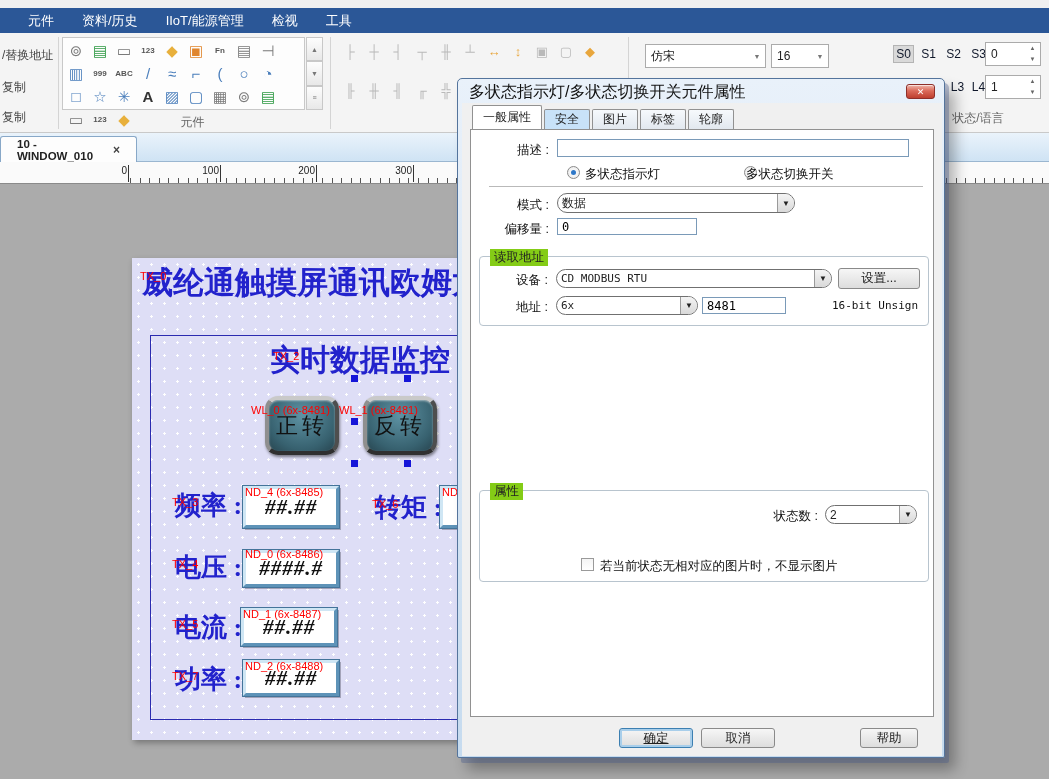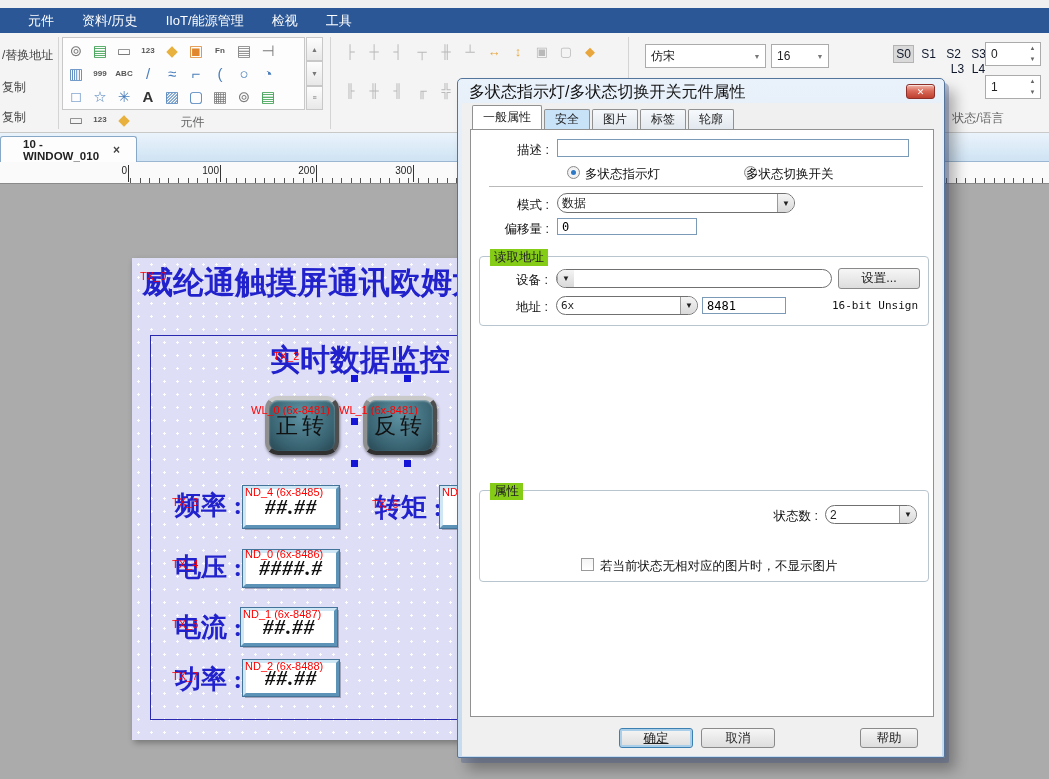--- a/index.html
+++ b/index.html
@@ -31,21 +31,21 @@
   .combo-box .arr { width:16px; color:#777; font-size:7px; text-align:center; }
   .sbtn { width:21px; height:18px; display:flex; align-items:center; justify-content:center; color:#0f172a; font-size:12px; cursor:pointer; }
   .sbtn.sel { background:#D9D9D9; border:1px solid #B4B4B4; }
   .spinbox { width:56px; height:24px; background:#fff; border:1px solid #ABABAB; display:flex; }
   .spinbox .val { flex:1; padding:4px 0 0 5px; font-size:12px; }
   .spinbox .ud { width:15px; display:flex; flex-direction:column; }
   .spinbox .ud span { flex:1; font-size:6px; color:#666; text-align:center; line-height:11px; }
 
   
   .tabrow { left:0; top:133px; width:1049px; height:29px; background:linear-gradient(#EAF3FB,#CFE3F4); border-bottom:1px solid #9AB6D0; }
-  .wintab { left:0; top:3px; width:137px; height:26px; background:#FDFDFD; border:1px solid #88A8C8; border-bottom:none; border-radius:3px 3px 0 0; display:flex; align-items:center; padding:0 22px; font-weight:bold; font-size:11.5px; color:#222; }
+  .wintab { left:0; top:3px; width:137px; height:26px; background:#FDFDFD; border:1px solid #88A8C8; border-bottom:none; border-radius:3px 3px 0 0; display:flex; align-items:center; padding:0 16px; font-weight:bold; font-size:11.5px; color:#222; }
   .wintab .close { margin-left:14px; color:#444; font-weight:bold; cursor:pointer; font-size:12px; }
   .ruler { left:0; top:162px; width:1049px; height:22px; background:#FAFAFA; border-bottom:1px solid #8A8A8A; }
   .ruler-ticks { left:130px; right:0; bottom:1px; height:5px; background:repeating-linear-gradient(90deg,#555 0 1px,transparent 1px 9.6px); position:absolute; }
   .rmark { top:3px; width:38px; text-align:right; font-size:10px; color:#222; border-right:1px solid #333; height:17px; padding-right:1px; position:absolute; }
   .m0{left:91px} .m1{left:183px} .m2{left:279px} .m3{left:376px}
   .workspace { left:0; top:184px; width:1049px; height:595px; background:#ABABAB; }
 
   
   .canvas { left:132px; top:258px; width:760px; height:482px; background:#DEDEF6; background-image:radial-gradient(#FFFFFF 1px, transparent 1.2px); background-size:13px 13px; z-index:1; box-shadow:2px 3px 6px rgba(0,0,0,.3); }
   .blue-cjk { color:#2222CC; font-family:"Liberation Serif","DejaVu Serif",serif; font-weight:bold; white-space:nowrap; }
@@ -182,21 +182,21 @@
       <span class="sbtn">S2</span>
       <span class="sbtn">S3</span>
     </div>
   <div class="abs spinbox" style="left:985px;top:9px">
     <span class="val">0</span>
     <span class="ud">
         <span>▲</span>
         <span>▼</span>
       </span>
   </div>
-  <div class="abs" style="left:947px;top:27px;display:flex;">
+  <div class="abs" style="left:947px;top:45px;display:flex;">
 
   <span class="sbtn">L3</span>
       <span class="sbtn">L4</span>
     </div>
   <div class="abs spinbox" style="left:985px;top:42px">
     <span class="val">1</span>
     <span class="ud">
         <span>▲</span>
         <span>▼</span>
       </span>
@@ -308,20 +308,21 @@
         <span class="txt">数据</span>
           <span class="arr">▼</span>
       </div>
       <span class="abs flabel" style="left:22px;top:91px;width:56px;text-align:right">偏移量 :</span>
       <input class="abs tbox" style="left: 86px; top: 88px; width: 140px; height: 17px;" value="0">
 
       <div class="groupbox" style="left:8px;top:126px;width:450px;height:70px">
         <span class="cap">读取地址</span>
         <span class="abs flabel" style="left:24px;top:15px;width:44px;text-align:right">设备 :</span>
         <div class="abs dcombo" style="left:76px;top:12px;width:276px;height:19px">
+          <span class="txt mono" style="font-size:11px">CD MODBUS RTU</span>
             <span class="arr">▼</span>
         </div>
         <div class="abs btn" style="left:358px;top:11px;width:82px;height:21px">设置...</div>
         <span class="abs flabel" style="left:24px;top:42px;width:44px;text-align:right">地址 :</span>
         <div class="abs dcombo" style="left:76px;top:39px;width:142px;height:19px">
           <span class="txt mono" style="font-size:11px">6x</span>
             <span class="arr">▼</span>
         </div>
         <input class="abs tbox" style="left: 222px; top: 40px; width: 84px; height: 17px;" value="8481">
         <span class="abs flabel mono" style="left:352px;top:42px;font-size:11px">16-bit Unsign</span>

